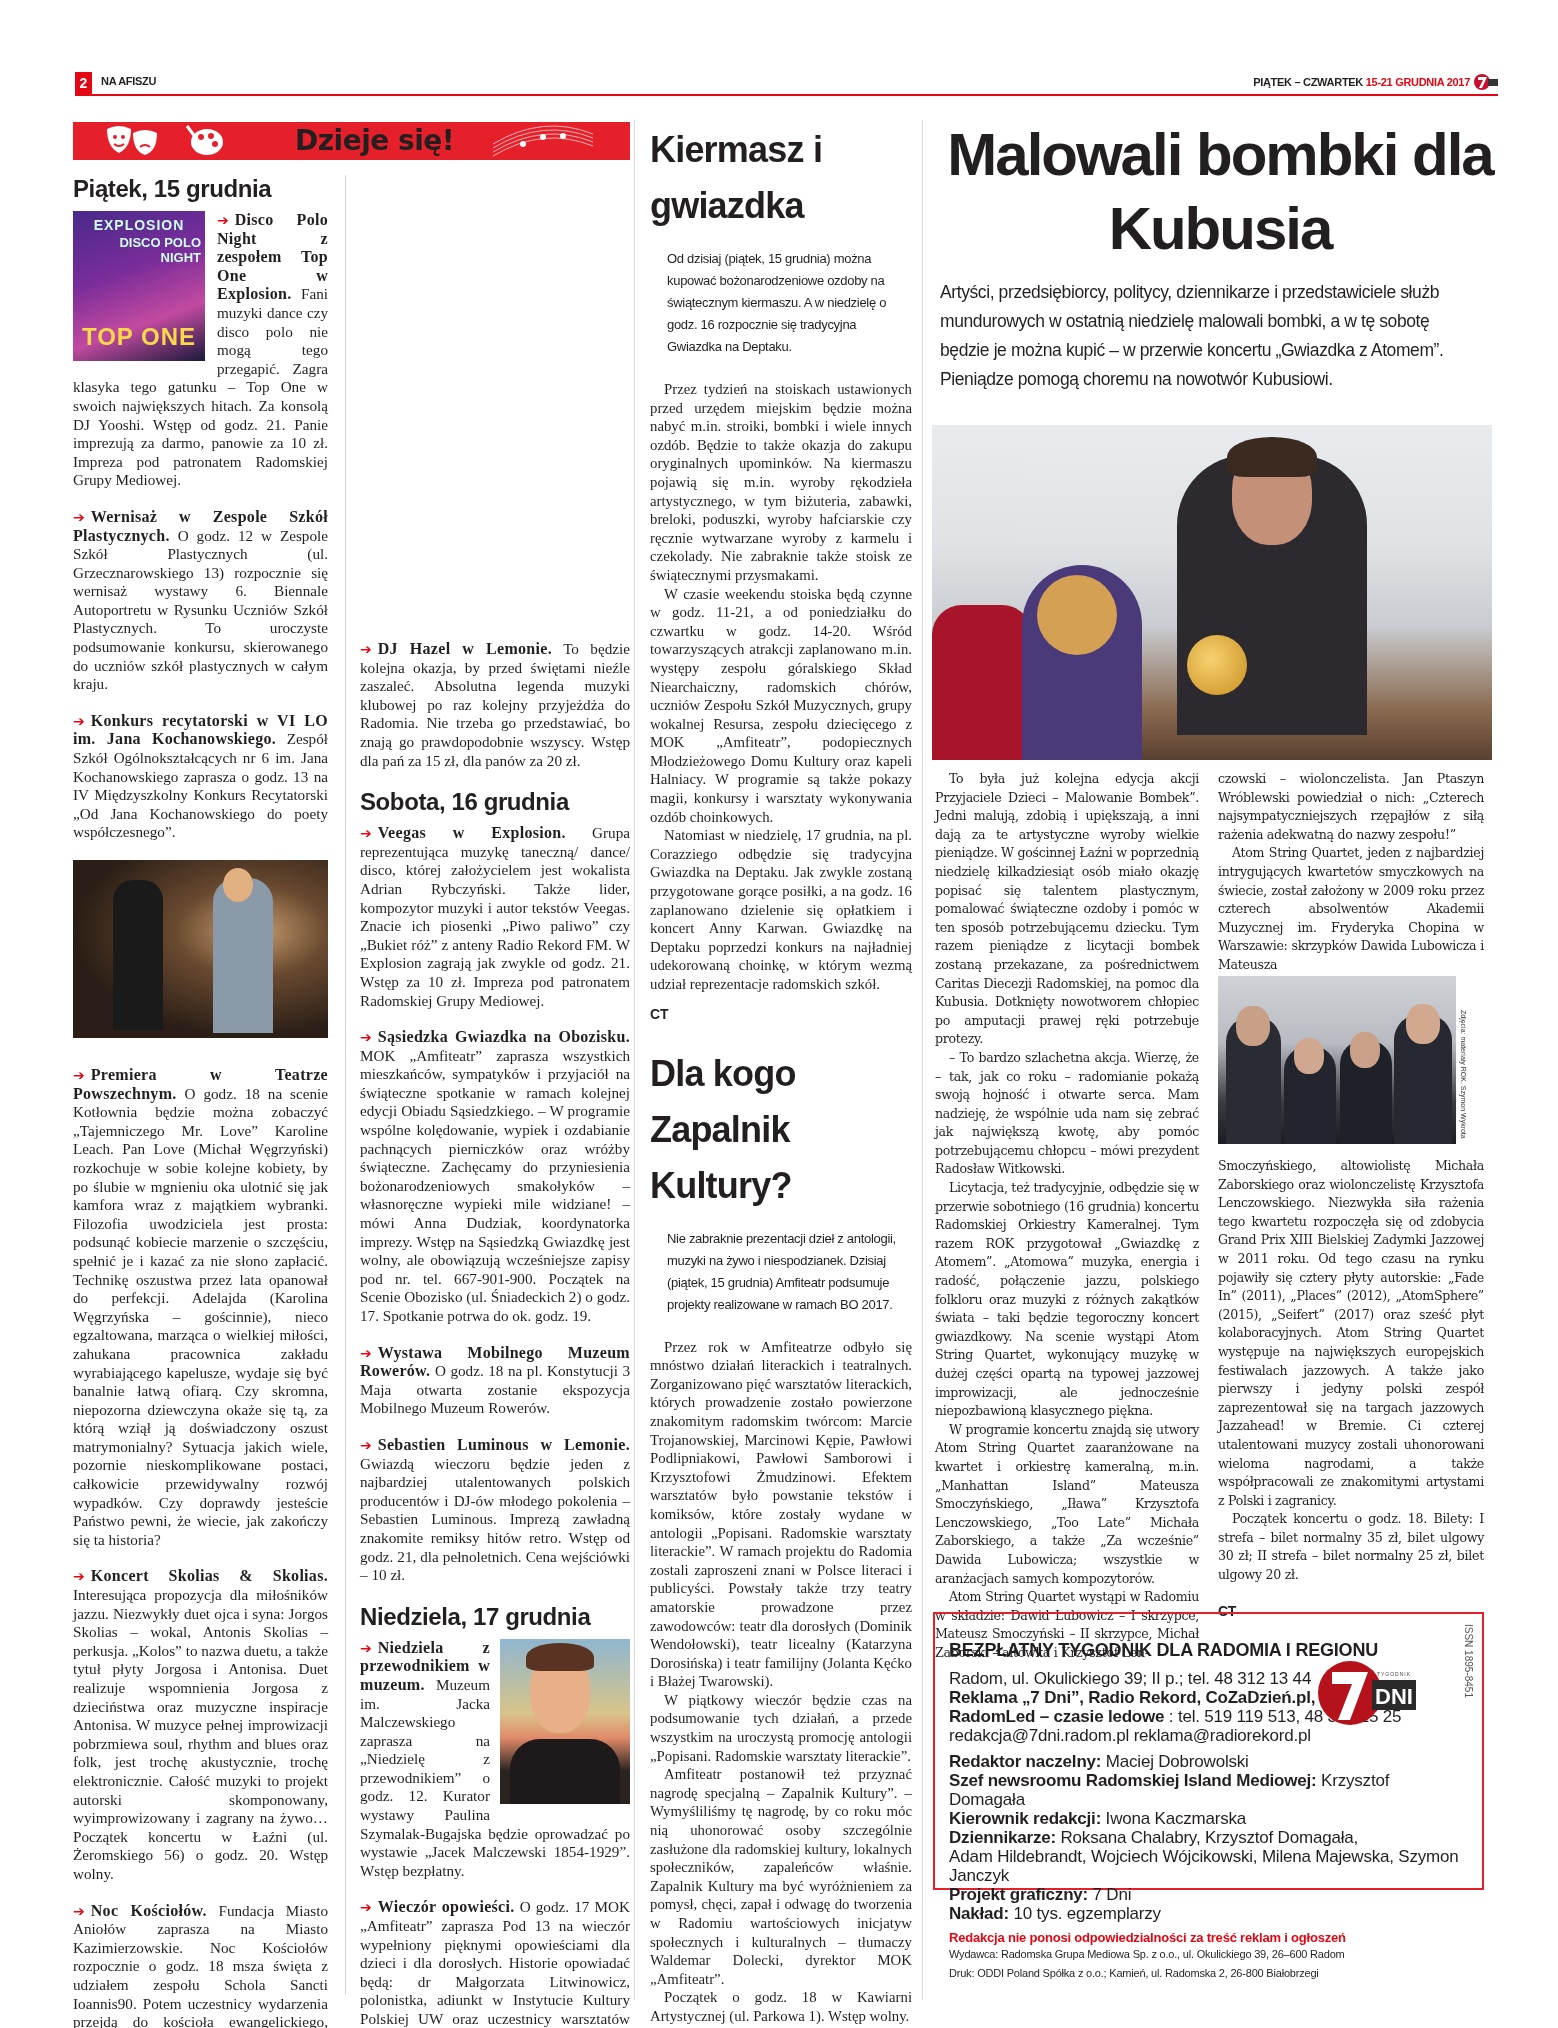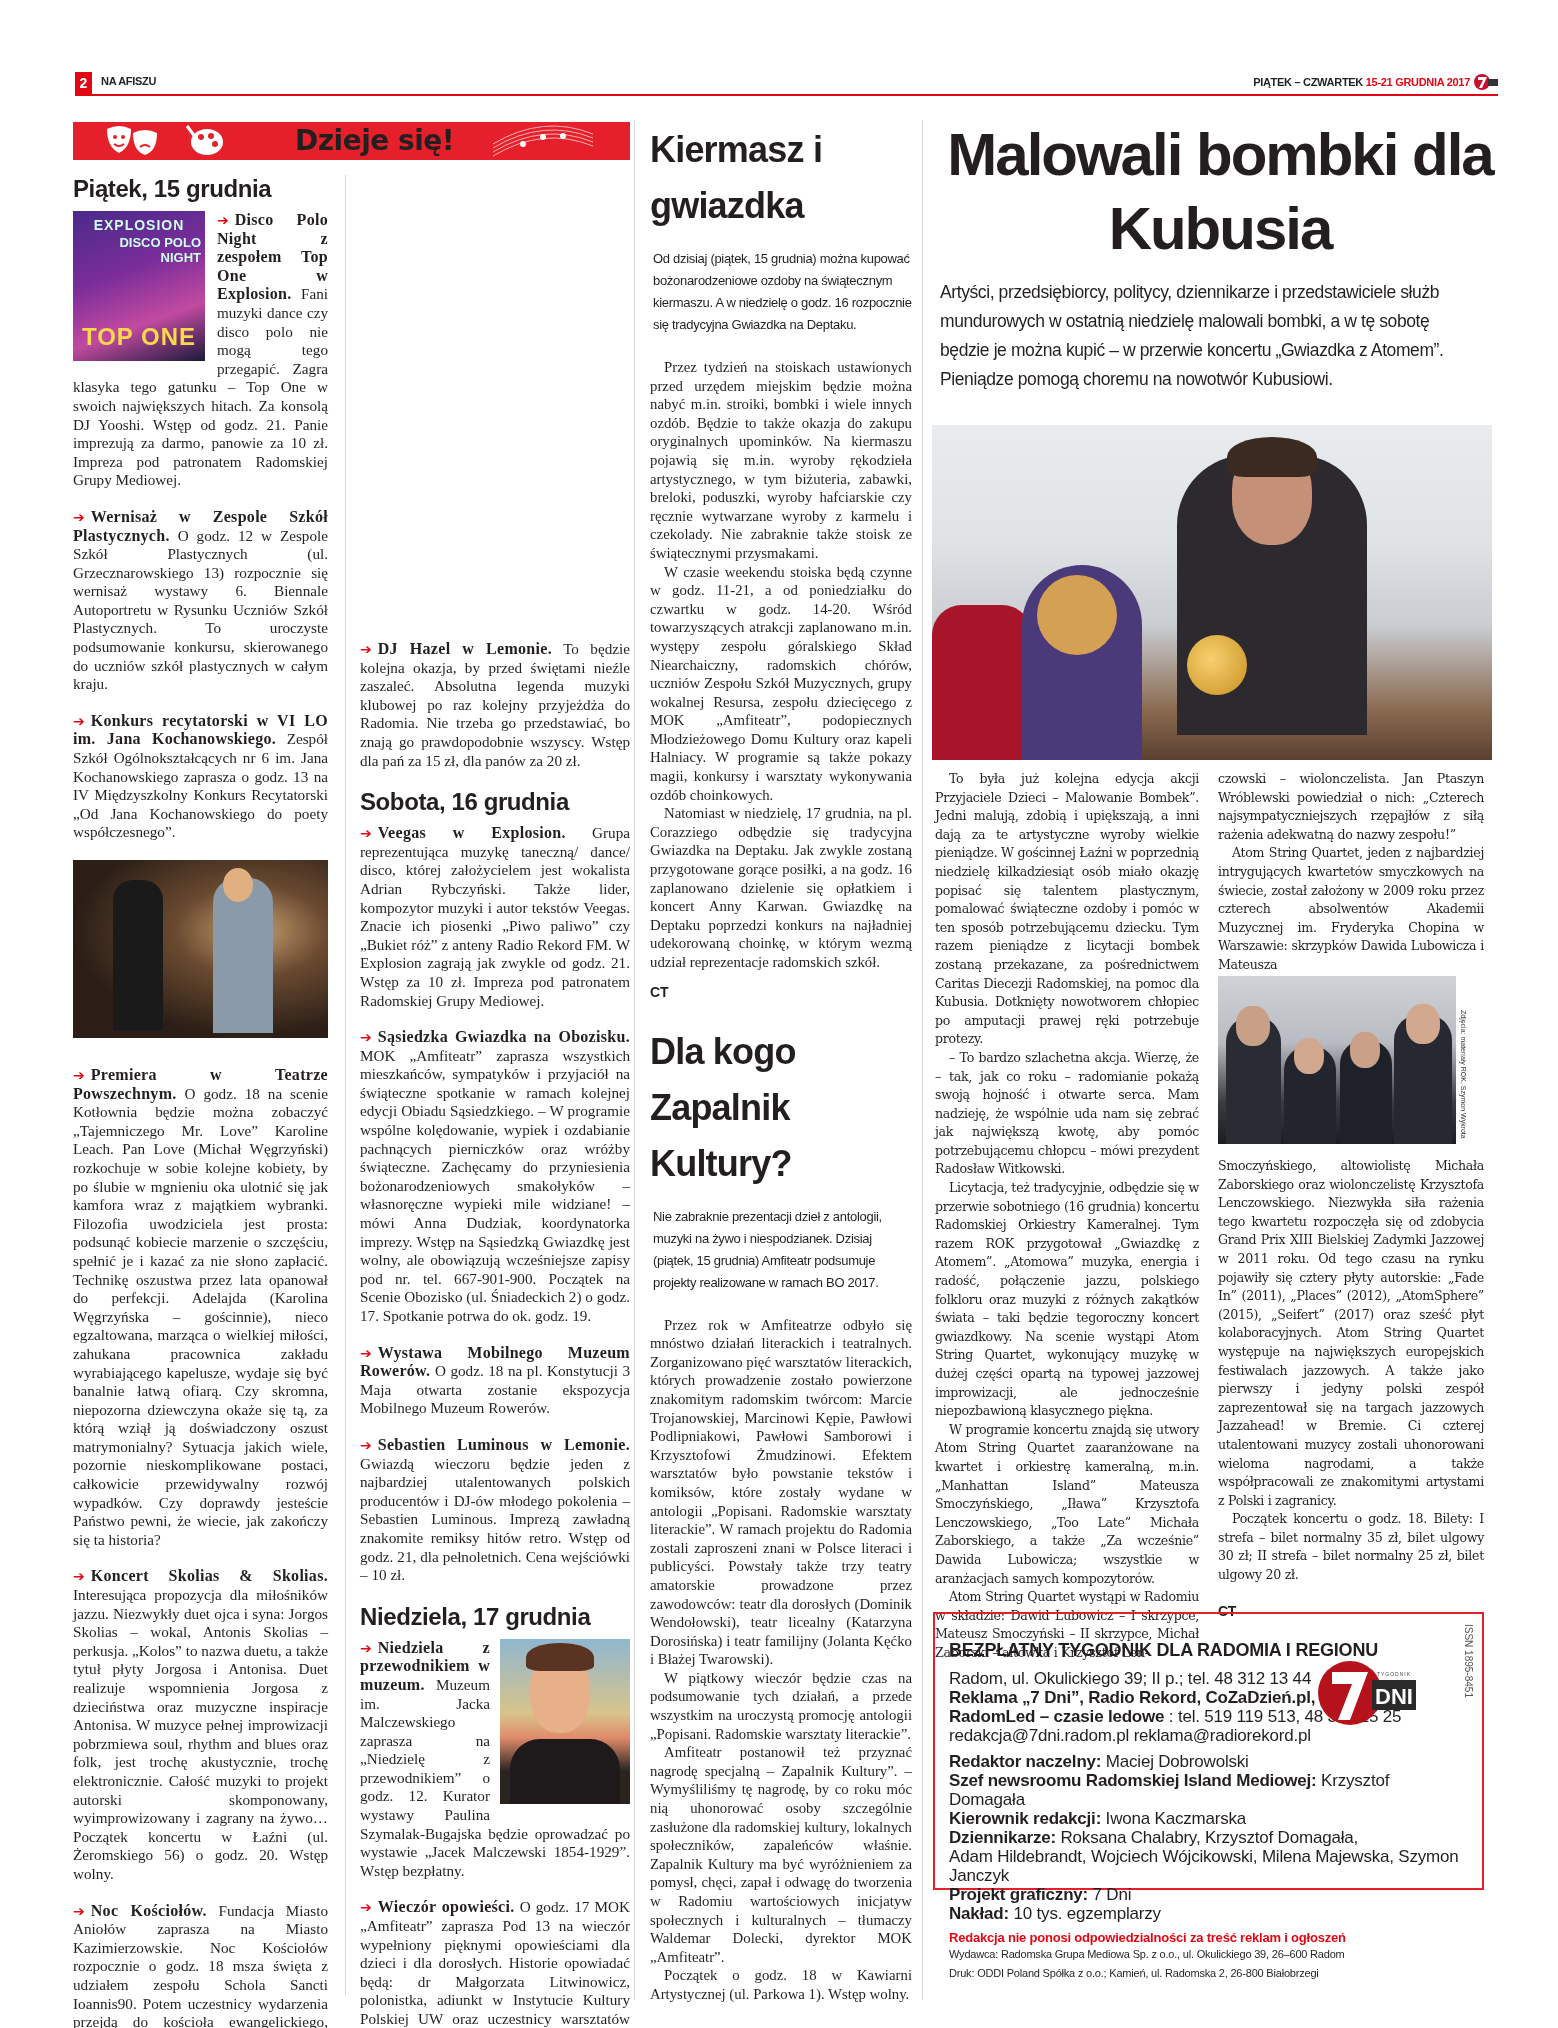--- a/index.html
+++ b/index.html
@@ -14,21 +14,21 @@
   .banner{position:absolute;left:73px;top:122px;width:557px;height:38px;background:#e5202a;overflow:hidden}
   .banner .t{position:absolute;left:222px;top:2px;font:bold 28px "DejaVu Sans",sans-serif;color:#231f20;letter-spacing:-.5px}
   .col{position:absolute;font-size:15.2px;line-height:18.6px;text-align:justify;hyphens:manual}
   .day{font:bold 24px "Liberation Sans",sans-serif;letter-spacing:-.4px;margin:0 0 8px;text-align:left}
   .ev{margin-bottom:18px}
   .ev b{font-weight:bold;font-size:16px;letter-spacing:.3px}
   .arr{color:#e30613;font-weight:bold;font-family:"DejaVu Sans",sans-serif;font-size:14px;margin-right:6px}
   .vsep{position:absolute;width:1px;background:#d8d8d8}
   .photo{position:absolute;overflow:hidden}
   .h-mid{font:bold 36px "Liberation Sans",sans-serif;line-height:56px;letter-spacing:-.8px;text-align:left}
-  .lead-mid{font:13px "Liberation Sans",sans-serif;line-height:22px;letter-spacing:-.3px;text-align:left;margin:14px 0 22px 3px}
+  .lead-mid{font:13px "Liberation Sans",sans-serif;line-height:22px;letter-spacing:-.3px;text-align:left;margin:14px 0 22px 17px}
   .p{text-indent:14px}
   .sig{text-align:left;font:bold 14px "Liberation Sans",sans-serif;margin-top:12px}
   .h-big{position:absolute;left:935px;top:118px;width:570px;font:bold 60px "Liberation Sans",sans-serif;line-height:74px;text-align:center;letter-spacing:-2px}
   .lead-big{position:absolute;left:940px;top:278px;width:540px;font:17.5px "Liberation Sans",sans-serif;line-height:29px;letter-spacing:-.4px}
   .rcol{position:absolute;font-family:"DejaVu Serif",serif;font-size:12.6px;line-height:18.6px;text-align:justify;letter-spacing:-.3px}
   .box{position:absolute;left:933px;top:1612px;width:551px;height:278px;border:2px solid #e5202a;padding:26px 14px;font-family:"Liberation Sans",sans-serif}
   .box h3{font:bold 18px "Liberation Sans",sans-serif;letter-spacing:-.2px;margin-bottom:8px}
   .box .ln{font-size:17px;line-height:19px;letter-spacing:-.2px}
   .box .grp{margin-top:7px}
   .box .warn{color:#e30613;font-weight:bold;font-size:13px;margin-top:7px;letter-spacing:-.2px}

